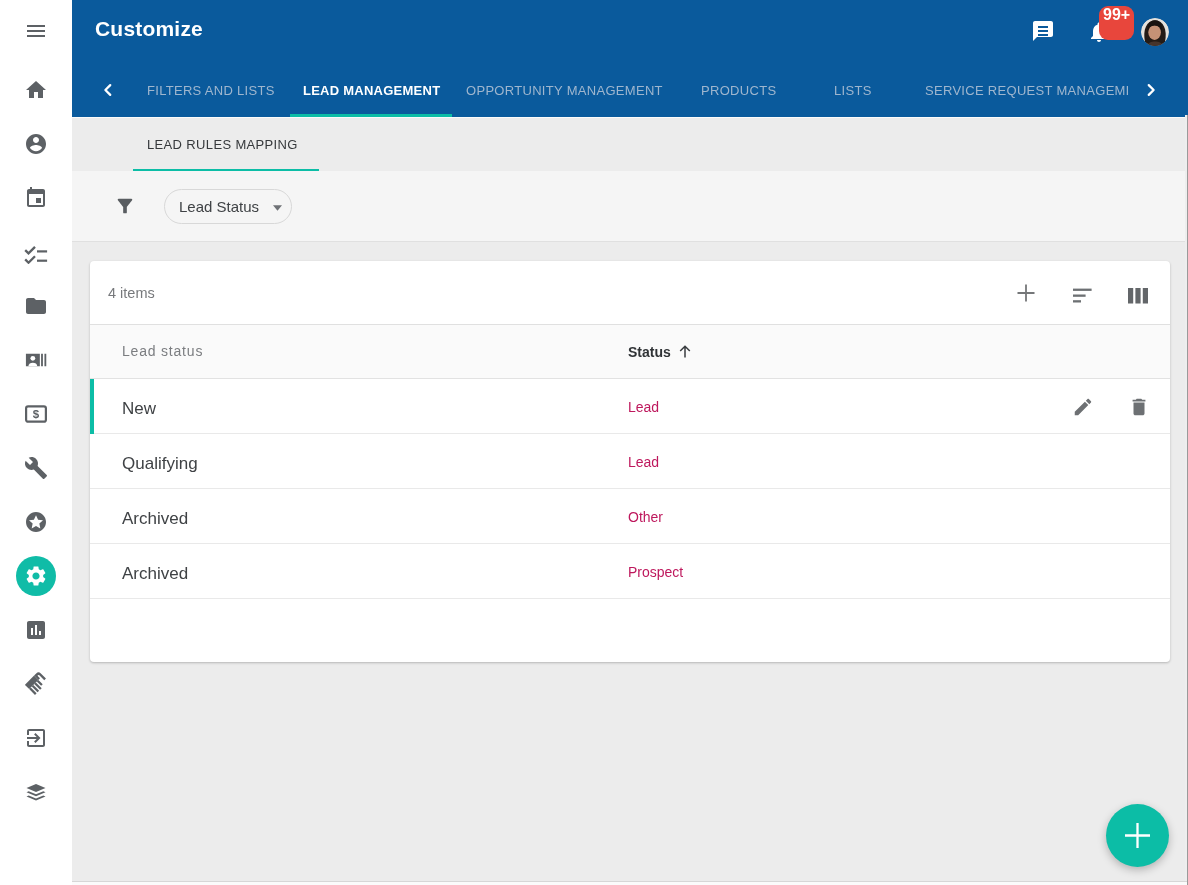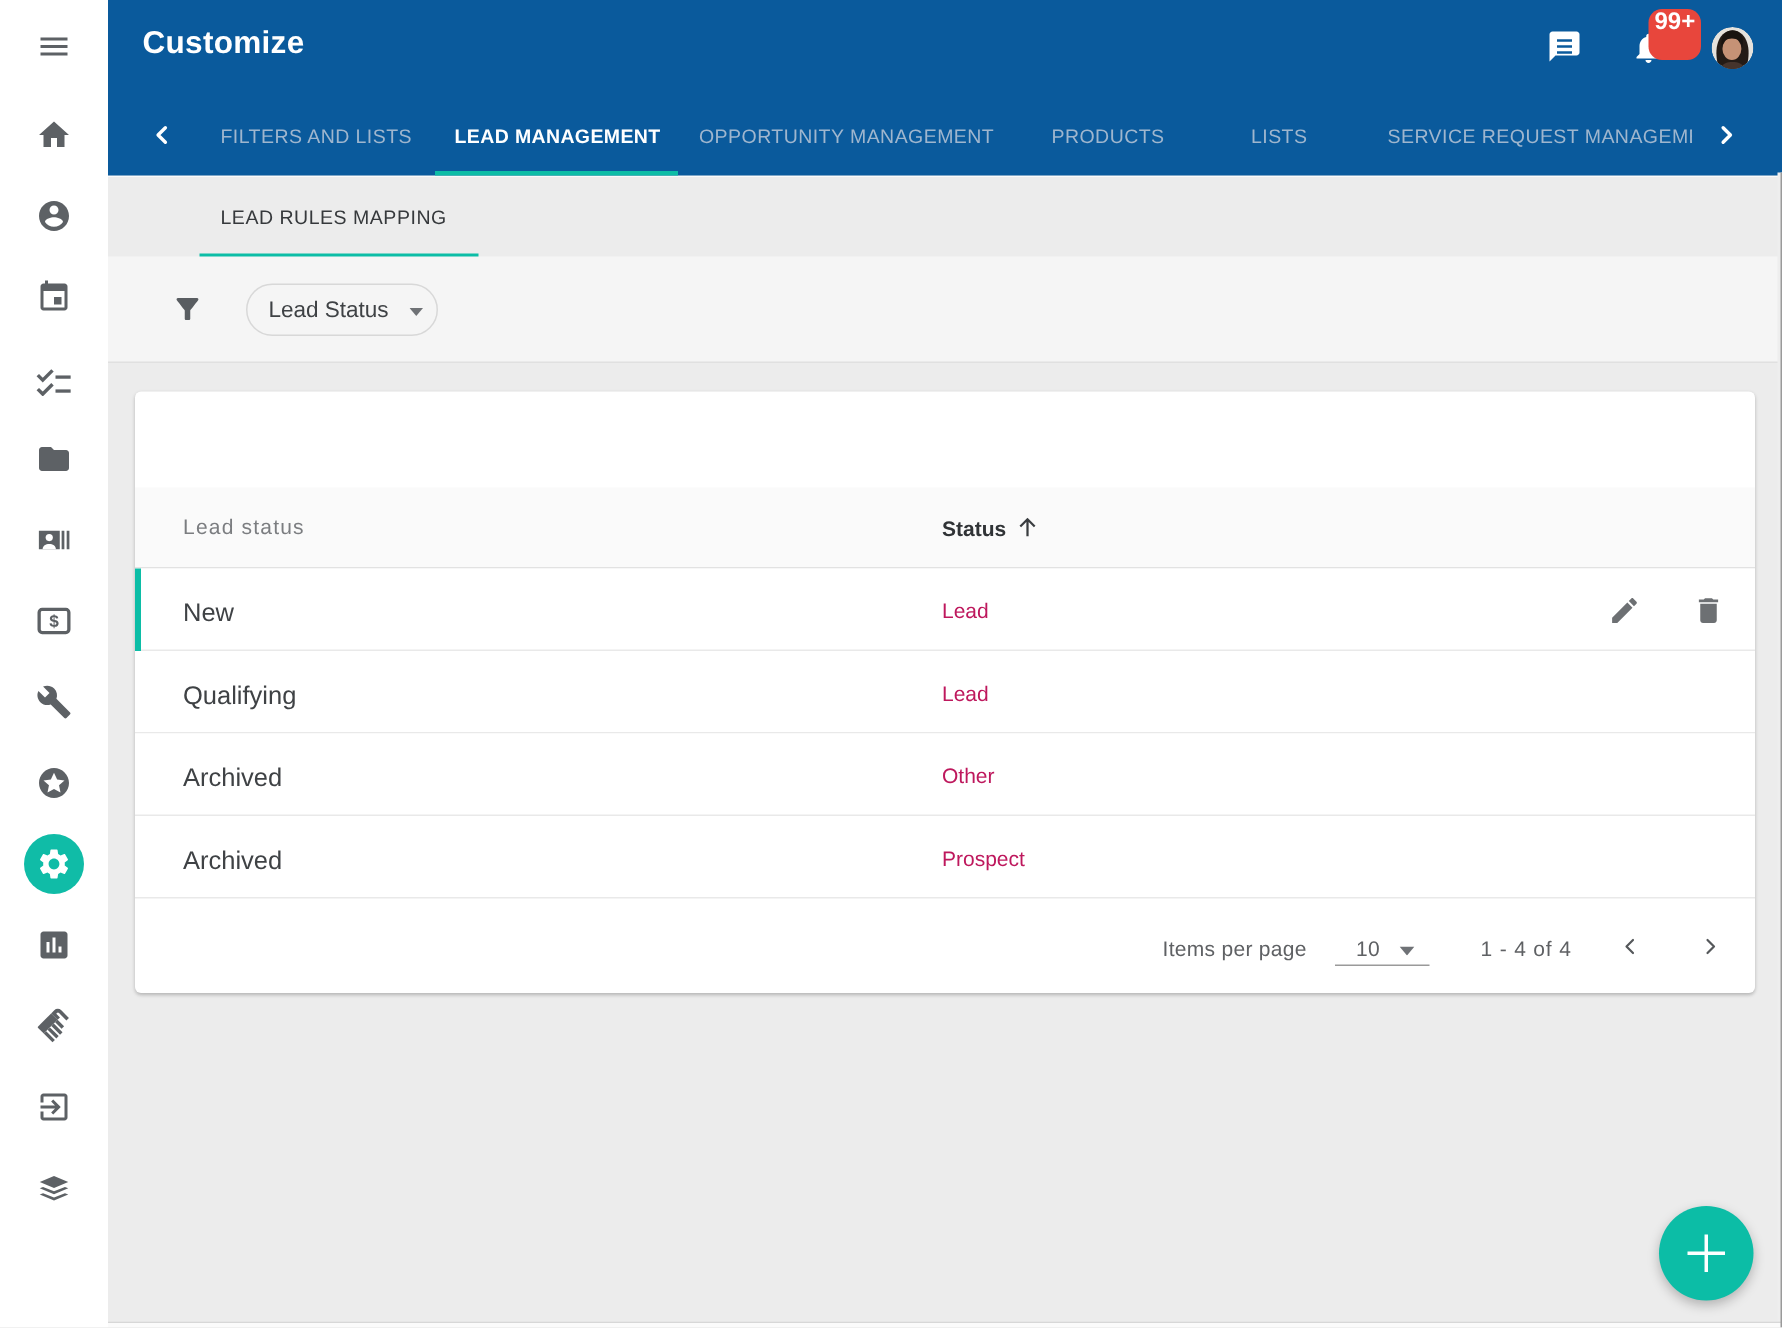--- a/index.html
+++ b/index.html
@@ -136,20 +136,40 @@
     </div>
   <div id="chip">
     <span>Lead Status</span>
     <svg class="caret" viewBox="0 0 10 6">
         <path d="M0 0h10L5 6z" fill="#6f7276"></path>
       </svg>
   </div>
 </div>
 
 <div id="card" class="abs">
+  <div id="card-head">
+    <div id="nitems">4 items</div>
+    <div class="cic" style="left:924px;">
+        <svg viewBox="0 0 24 24">
+          <path d="M12 3.5v17M3.5 12h17" fill="none" stroke="#757779" stroke-width="1.8"></path>
+        </svg>
+      </div>
+    <div class="cic" style="left:980px;">
+        <svg viewBox="0 0 24 24">
+          <rect x="3" y="7.6" width="18.6" height="2.3" fill="#6d7073"></rect>
+          <rect x="3" y="13.5" width="12.6" height="2.3" fill="#6d7073"></rect>
+          <rect x="3" y="19.2" width="8" height="2.3" fill="#6d7073"></rect>
+        </svg>
+      </div>
+    <div class="cic" style="left:1036px;">
+        <svg viewBox="0 0 24 24">
+          <path d="M2 7h5.2v15.6H2zM9.4 7h5.2v15.6H9.4zM16.8 7H22v15.6h-5.2z" fill="#636669"></path>
+        </svg>
+      </div>
+  </div>
   <div id="thead">
     <div class="c1">Lead status</div>
     <div class="c2">Status<svg width="16" height="13" viewBox="0 0 16 13" style="vertical-align:-1px; margin-left:6px;">
           <path d="M8 12.5 V1.8 M3.2 6 L8 1.2 12.8 6" fill="none" stroke="#3a3d40" stroke-width="1.5"></path>
         </svg></div>
   </div>
   <div class="row" style="top:118px;">
     <div id="greenbar"></div>
     <div class="c1">New</div>
     <div class="c2">Lead</div>
@@ -168,36 +188,20 @@
     <div class="c1">Qualifying</div>
     <div class="c2">Lead</div>
   </div>
   <div class="row" style="top:228px;">
     <div class="c1">Archived</div>
     <div class="c2">Other</div>
   </div>
   <div class="row" style="top:283px;">
     <div class="c1">Archived</div>
     <div class="c2">Prospect</div>
-  </div>
-  <div id="pager">
-    <div class="t" style="left:685px;">Items per page</div>
-    <div class="t" style="left:800px; top:24px; width:63px; height:21px; border-bottom:1px solid #9a9a9a;">
-      <span style="position:absolute; left:14px; top:1px;">10</span>
-      <svg style="position:absolute; left:43px; top:8px;" width="10" height="6" viewBox="0 0 10 6">
-          <path d="M0 0h10L5 6z" fill="#6f7276"></path>
-        </svg>
-    </div>
-    <div class="t" style="left:897px; letter-spacing:0.55px;">1 - 4 of 4</div>
-    <svg class="t" style="left:989px; top:24px;" width="16" height="16" viewBox="0 0 24 24">
-        <path d="M14.5 5.5 8 12l6.5 6.5" fill="none" stroke="#55585b" stroke-width="2.2" stroke-linecap="round" stroke-linejoin="round"></path>
-      </svg>
-    <svg class="t" style="left:1042px; top:24px;" width="16" height="16" viewBox="0 0 24 24">
-        <path d="M9.5 5.5 16 12l-6.5 6.5" fill="none" stroke="#55585b" stroke-width="2.2" stroke-linecap="round" stroke-linejoin="round"></path>
-      </svg>
   </div>
 </div>
 
 <div id="fab" class="abs">
   <svg viewBox="0 0 29 29">
       <path d="M14.5 2v25M2 14.5h25" stroke="#fff" stroke-width="2.3" fill="none"></path>
     </svg>
 </div>
 
 <div id="sidebar" class="abs">

